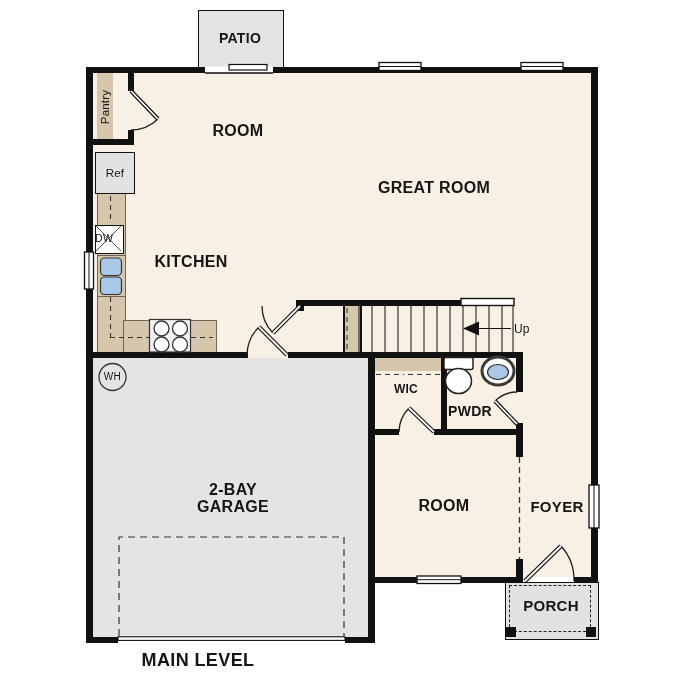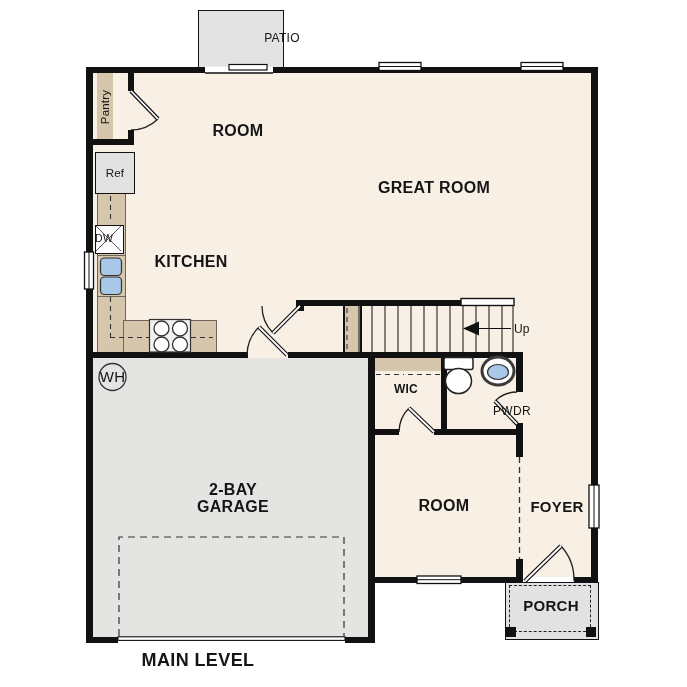--- a/index.html
+++ b/index.html
@@ -12,25 +12,25 @@
   .post{position:absolute;background:#111;z-index:3;}
   .tan{position:absolute;background:#d5c6ac;z-index:2;}
   .tan.outlined{border:1px solid #6b655a;}
   .graybox{position:absolute;background:#e2e2e2;border:1.5px solid #111;z-index:3;}
   .whitebox{position:absolute;background:#fdfdfd;border:1.5px solid #111;z-index:3;}
   .wall{position:absolute;background:#111;z-index:5;}
   svg.overlay{position:absolute;left:0;top:0;z-index:8;}
   .lbl{position:absolute;color:#151515;z-index:10;text-align:center;letter-spacing:.3px;}
   .b16{font-weight:bold;font-size:16px;line-height:17px;}
   .b15{font-weight:bold;font-size:15px;line-height:16px;}
-  .b13{font-weight:normal;font-size:12px;line-height:14px;padding-left:42px;}
+  .b13{font-weight:bold;font-size:14px;line-height:14px;}
   .s11{font-weight:700;font-size:12px;line-height:12px;letter-spacing:.2px;}
   .n11{font-weight:400;font-size:11.5px;line-height:12px;letter-spacing:.2px;}
   .n10{font-weight:400;font-size:10.5px;line-height:11px;}
-  .n9{font-weight:400;font-size:15px;line-height:10px;}
+  .n9{font-weight:400;font-size:10px;line-height:10px;}
   .title{font-weight:bold;font-size:18px;text-align:center;letter-spacing:.4px;}
   .rot{transform:rotate(-90deg);transform-origin:center center;}
 </style>
 </head>
 <body>
 
 <div id="plan">
 
   <div class="patio-pad" style="left:198px;top:10px;width:84px;height:57px;"></div>
   <div class="porch-pad" style="left:505px;top:582px;width:92px;height:56px;"></div>

